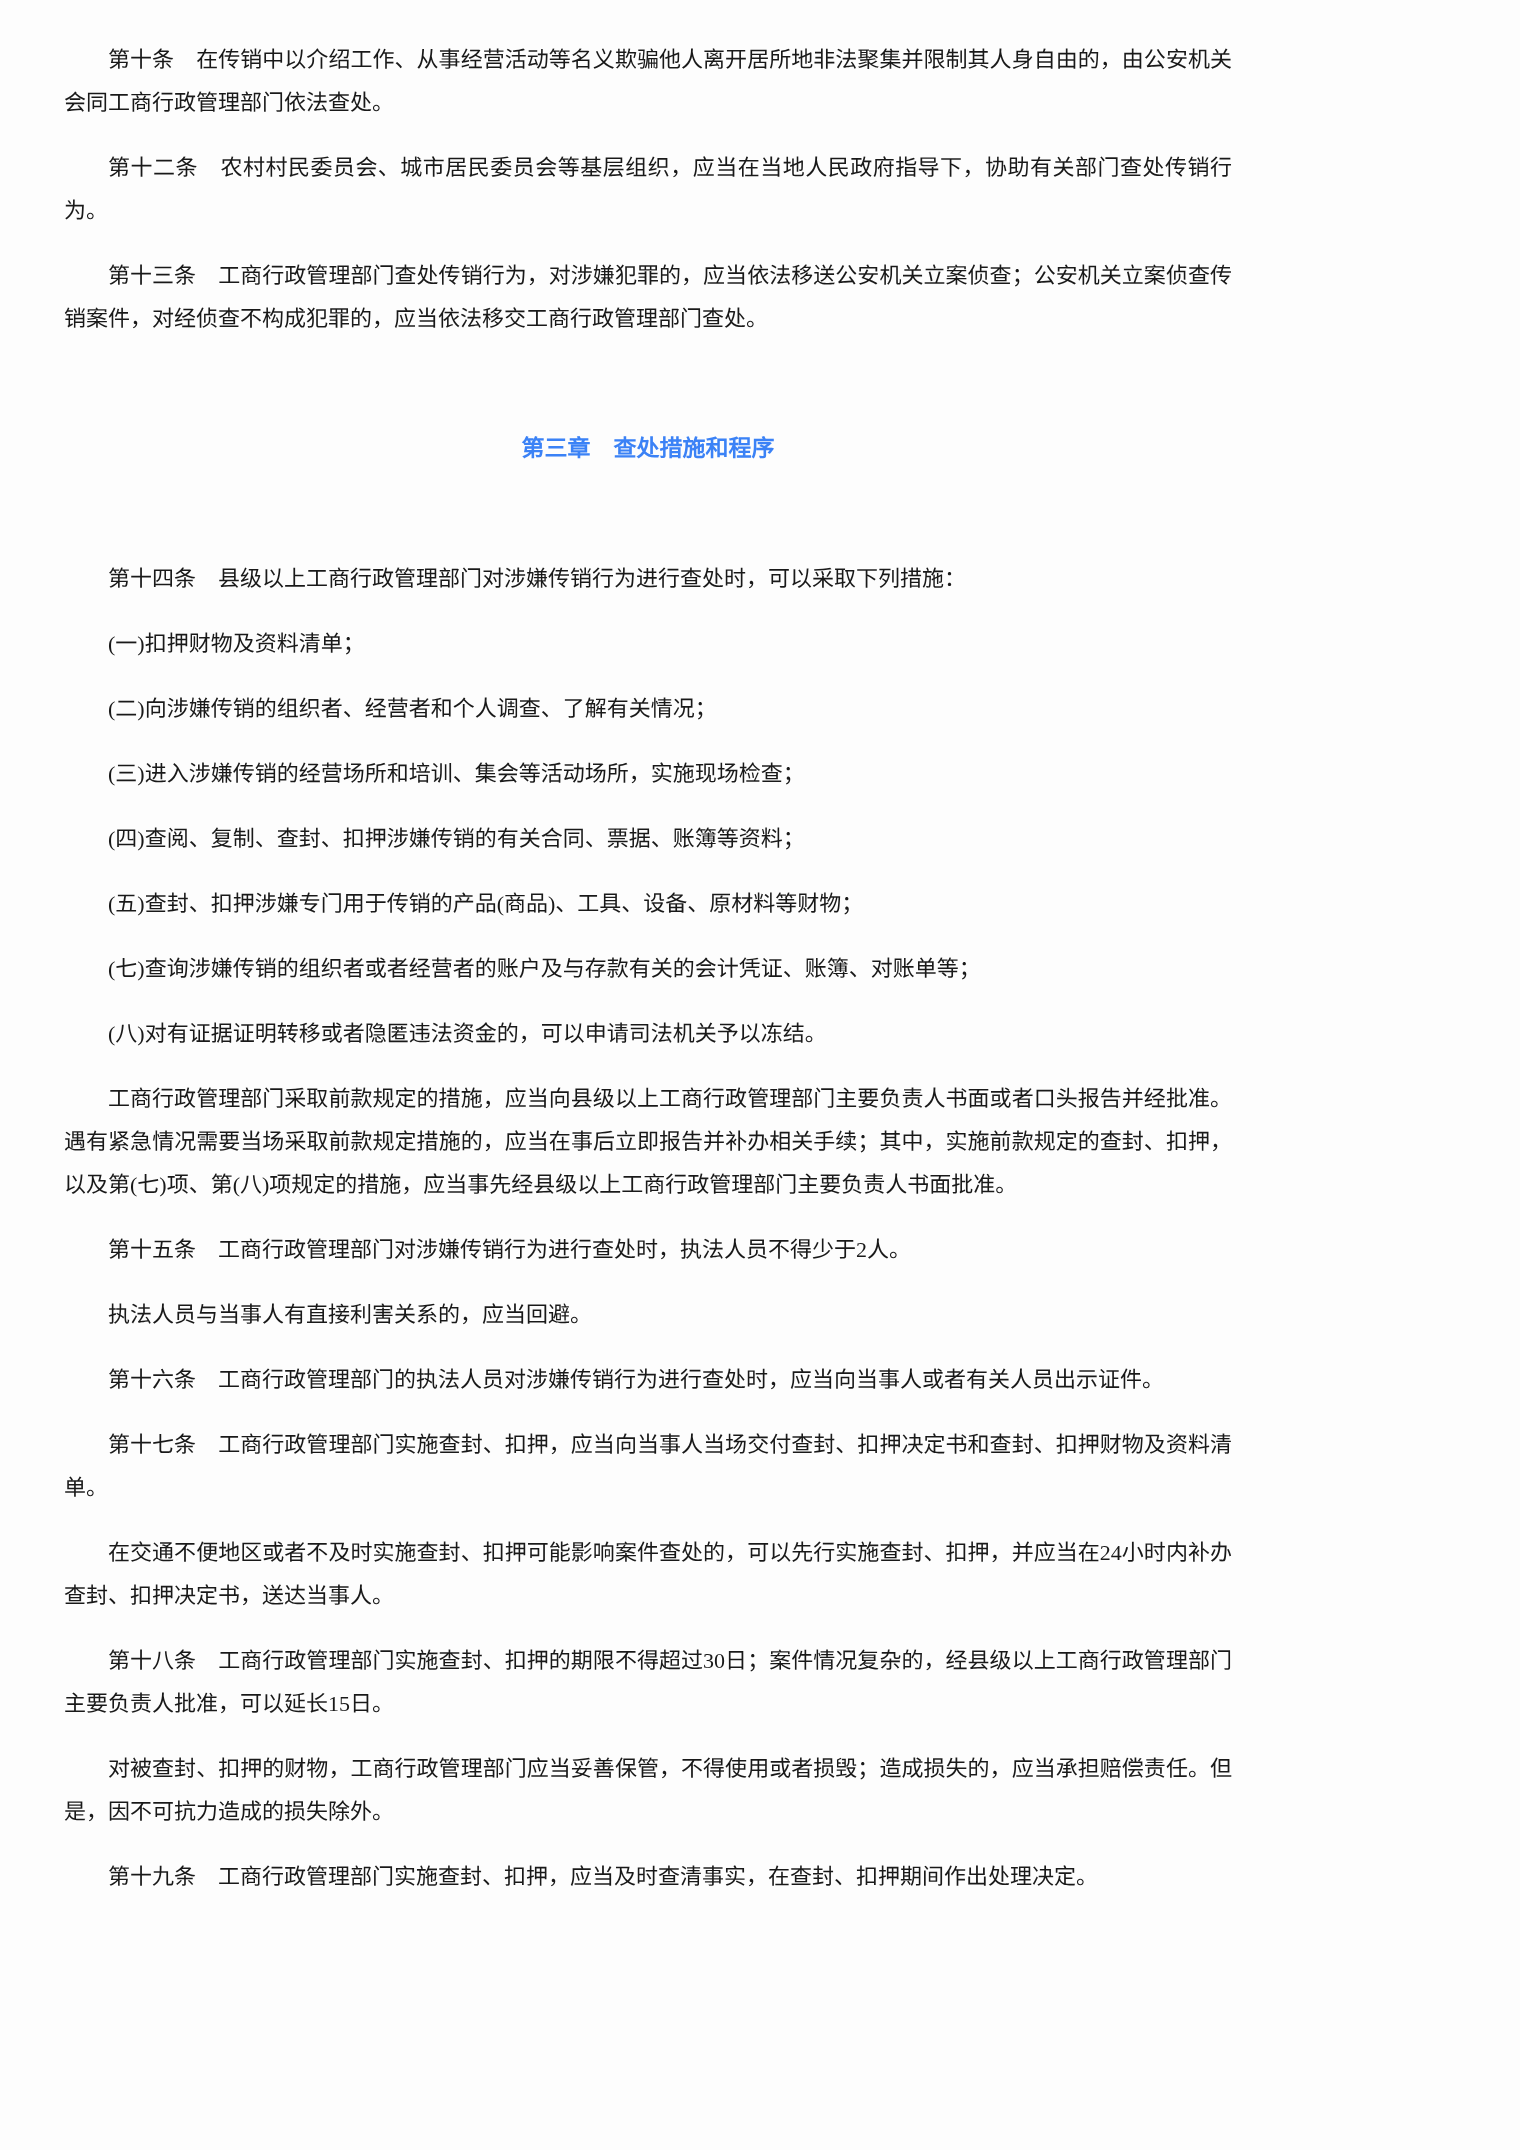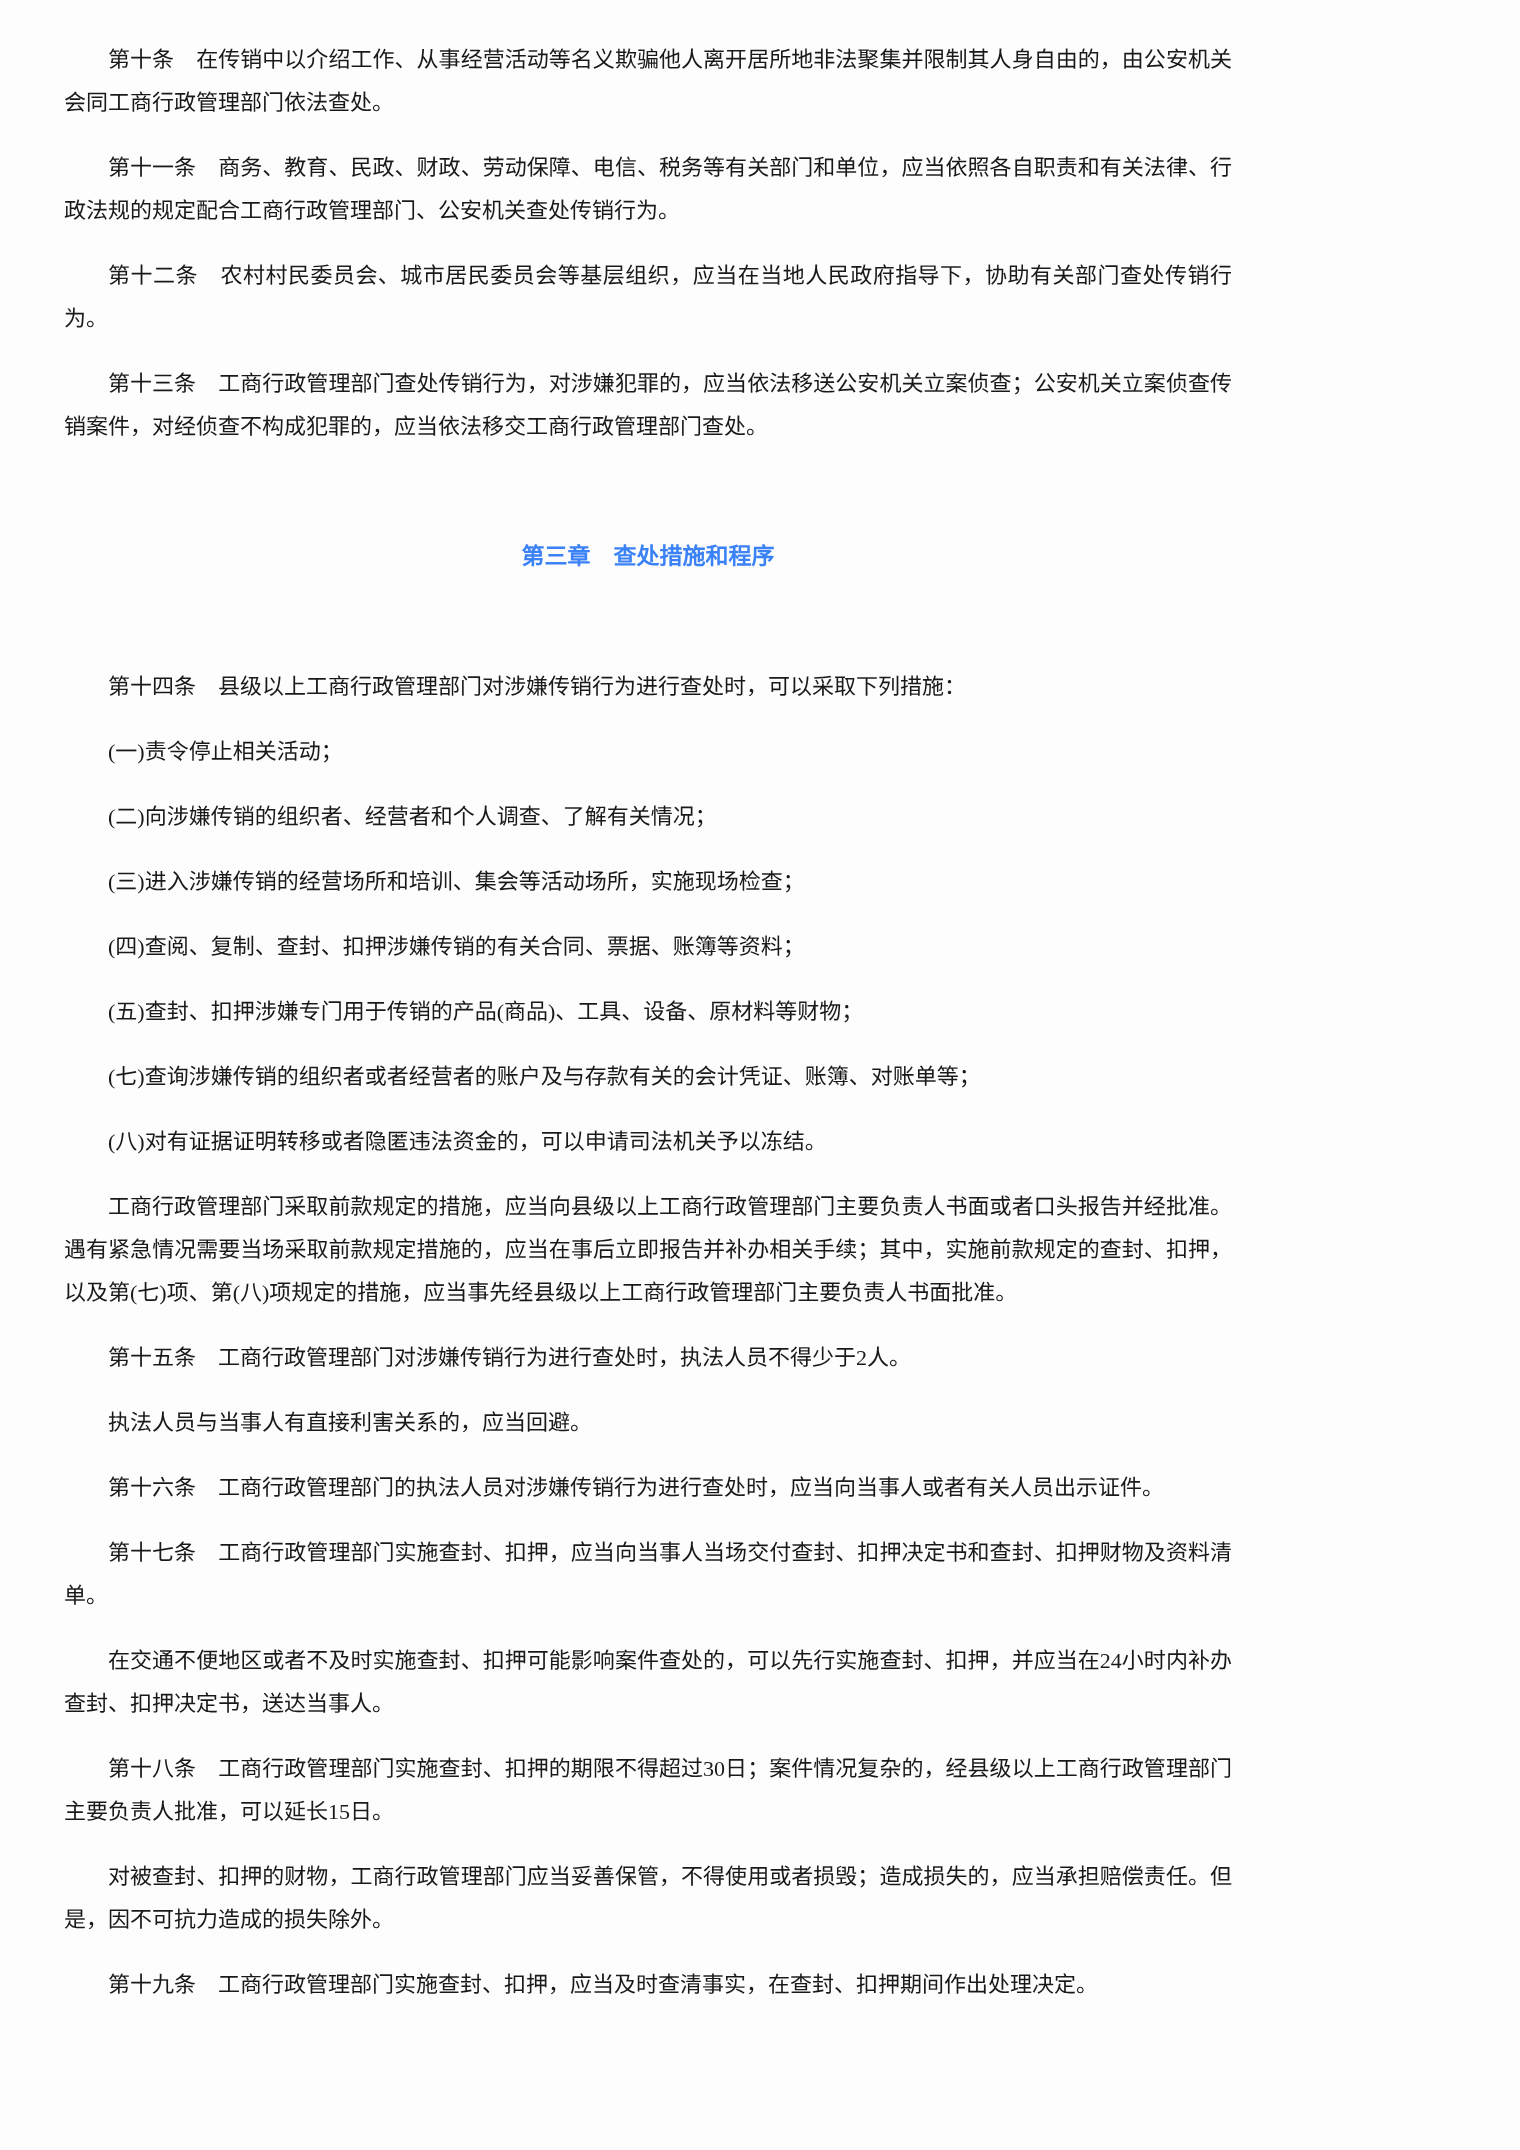--- a/index.html
+++ b/index.html
@@ -37,28 +37,27 @@
     text-align: center;
     text-indent: 0;
     color: #3b82f6;
   }
 </style>
 </head>
 <body>
 
 <main class="doc">
   <p>第十条　在传销中以介绍工作、从事经营活动等名义欺骗他人离开居所地非法聚集并限制其人身自由的，由公安机关会同工商行政管理部门依法查处。</p>
-  <p>第十一条　商务、教育、民政、财政、劳动保障、电信、税务等有关部门和单位，应当依照各自职责和有关法律、行政法规的规定配合工商行政管理部门、公安机关查处传销行为。</p>
   <p>第十二条　农村村民委员会、城市居民委员会等基层组织，应当在当地人民政府指导下，协助有关部门查处传销行为。</p>
   <p>第十三条　工商行政管理部门查处传销行为，对涉嫌犯罪的，应当依法移送公安机关立案侦查；公安机关立案侦查传销案件，对经侦查不构成犯罪的，应当依法移交工商行政管理部门查处。</p>
 
   <h2 class="chapter-heading">第三章　查处措施和程序</h2>
 
   <p>第十四条　县级以上工商行政管理部门对涉嫌传销行为进行查处时，可以采取下列措施：</p>
-  <p>(一)责令停止相关活动；</p>
+  <p>(一)扣押财物及资料清单；</p>
   <p>(二)向涉嫌传销的组织者、经营者和个人调查、了解有关情况；</p>
   <p>(三)进入涉嫌传销的经营场所和培训、集会等活动场所，实施现场检查；</p>
   <p>(四)查阅、复制、查封、扣押涉嫌传销的有关合同、票据、账簿等资料；</p>
   <p>(五)查封、扣押涉嫌专门用于传销的产品(商品)、工具、设备、原材料等财物；</p>
   <p>(七)查询涉嫌传销的组织者或者经营者的账户及与存款有关的会计凭证、账簿、对账单等；</p>
   <p>(八)对有证据证明转移或者隐匿违法资金的，可以申请司法机关予以冻结。</p>
   <p>工商行政管理部门采取前款规定的措施，应当向县级以上工商行政管理部门主要负责人书面或者口头报告并经批准。遇有紧急情况需要当场采取前款规定措施的，应当在事后立即报告并补办相关手续；其中，实施前款规定的查封、扣押，以及第(七)项、第(八)项规定的措施，应当事先经县级以上工商行政管理部门主要负责人书面批准。</p>
 
   <p>第十五条　工商行政管理部门对涉嫌传销行为进行查处时，执法人员不得少于2人。</p>
   <p>执法人员与当事人有直接利害关系的，应当回避。</p>

